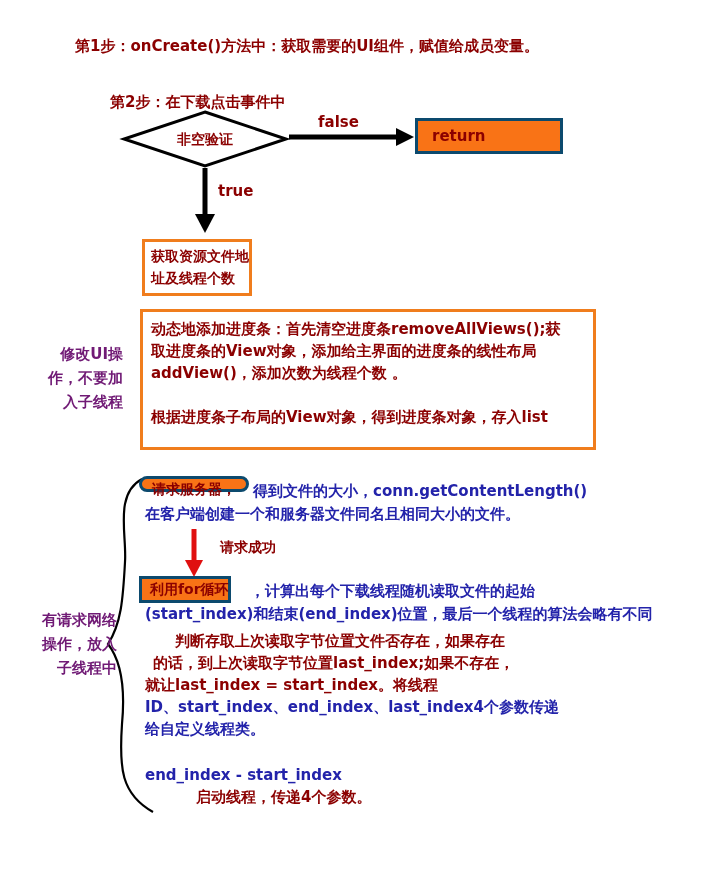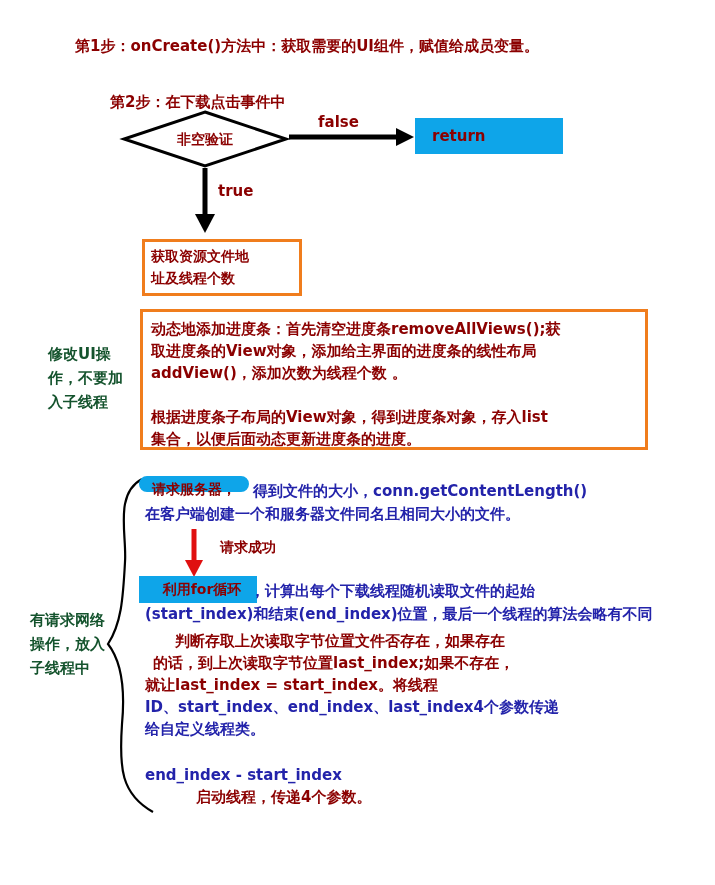--- a/index.html
+++ b/index.html
@@ -12,23 +12,23 @@
   #canvas{
     position:relative;width:715px;height:885px;background:#ffffff;overflow:hidden;
     font-family:"DejaVu Sans","Liberation Sans",sans-serif;
     font-weight:bold;
   }
   .abs{position:absolute;}
   .txt{font-size:15px;line-height:1.4;white-space:nowrap;}
   .dr{color:var(--dark-red,#8b0000);}
   .bl{color:var(--blue,#2323aa);}
   .obox{border:3px solid var(--orange,#f07d1d);background:#fff;box-sizing:border-box;}
-  .bbox{border:3px solid #0ea5e9;background:#0ea5e9;box-sizing:border-box;}
+  .bbox{border:3px solid #0c4a6e;background:#f97316;box-sizing:border-box;}
   .pline{min-height:22px;line-height:22px;font-size:15px;white-space:nowrap;}
-  .note{font-size:15px;line-height:24px;color:#14532d;text-align:left;white-space:nowrap;}
+  .note{font-size:15px;line-height:24px;color:#701a75;text-align:right;white-space:nowrap;}
   svg{position:absolute;left:0;top:0;pointer-events:none;}
   .layer{z-index:1;}
 </style>
 </head>
 <body>
 
 <div id="canvas">
 
   <svg width="715" height="885" viewBox="0 0 715 885">
     <g>
@@ -55,61 +55,60 @@
   <div class="abs txt dr layer" style="left:75px;top:92px;margin-left:35px;">第2步：在下载点击事件中</div>
 
   <div class="abs txt dr layer" style="left:155px;top:130px;width:100px;text-align:center;font-size:14px;">非空验证</div>
   <div class="abs txt dr layer" style="left:318px;top:112px;">false</div>
   <div class="abs txt dr layer" style="left:218px;top:181px;">true</div>
 
   <div class="abs bbox layer" style="left:415px;top:118px;width:148px;height:36px;">
     <div class="txt dr" style="padding-left:14px;line-height:30px;">return</div>
   </div>
 
-  <div class="abs obox layer" style="left:142px;top:239px;width:160px;height:57px;padding:3px 6px;">
+  <div class="abs obox layer" style="left:142px;top:239px;width:110px;height:57px;padding:3px 6px;">
     <div class="dr" style="font-size:14px;line-height:22px;white-space:nowrap;">获取资源文件地</div>
     <div class="dr" style="font-size:14px;line-height:22px;white-space:nowrap;">址及线程个数</div>
   </div>
 
   <div class="abs note layer" style="left:48px;top:342px;">
     <div>修改UI操</div>
     <div>作，不要加</div>
     <div>入子线程</div>
   </div>
 
-  <div class="abs obox layer" style="left:140px;top:309px;width:508px;height:141px;padding:6px 8px;">
+  <div class="abs obox layer" style="left:140px;top:309px;width:456px;height:141px;padding:6px 8px;">
     <div class="pline dr">动态地添加进度条：首先清空进度条removeAllViews();获</div>
     <div class="pline dr">取进度条的View对象，添加给主界面的进度条的线性布局</div>
     <div class="pline dr">addView()，添加次数为线程个数 。</div>
     <div class="pline dr"></div>
     <div class="pline dr">根据进度条子布局的View对象，得到进度条对象，存入list</div>
-    <div class="pline dr">集合，以便后面动态更新进度条的进度。</div>
   </div>
 
   <div class="abs bbox layer" style="left:139px;top:476px;width:110px;height:16px;border-radius:11px;">
     <div class="dr" style="font-size:14px;line-height:21px;text-align:center;white-space:nowrap;">请求服务器，</div>
   </div>
   <div class="abs txt bl layer" style="left:253px;top:481px;">得到文件的大小，conn.getContentLength()</div>
   <div class="abs txt bl layer" style="left:145px;top:504px;">在客户端创建一个和服务器文件同名且相同大小的文件。</div>
 
   <div class="abs dr layer" style="left:220px;top:539px;font-size:14px;white-space:nowrap;">请求成功</div>
 
-  <div class="abs bbox layer" style="left:139px;top:576px;width:118px;height:27px;padding-left:8px;">
+  <div class="abs bbox layer" style="left:139px;top:576px;width:92px;height:27px;padding-left:8px;">
     <div class="dr" style="font-size:14px;line-height:21px;text-align:center;white-space:nowrap;">利用for循环</div>
   </div>
   <div class="abs txt bl layer" style="left:250px;top:581px;">，计算出每个下载线程随机读取文件的起始</div>
 
   <div class="abs txt bl layer" style="left:145px;top:604px;">(start_index)和结束(end_index)位置，最后一个线程的算法会略有不同</div>
   <div class="abs txt dr layer" style="left:175px;top:631px;">判断存取上次读取字节位置文件否存在，如果存在</div>
   <div class="abs txt dr layer" style="left:145px;top:653px;padding-left:8px;">的话，到上次读取字节位置last_index;如果不存在，</div>
   <div class="abs txt dr layer" style="left:145px;top:675px;">就让last_index = start_index。将线程</div>
   <div class="abs txt bl layer" style="left:145px;top:697px;">ID、start_index、end_index、last_index4个参数传递</div>
   <div class="abs txt bl layer" style="left:145px;top:719px;">给自定义线程类。</div>
   <div class="abs txt bl layer" style="left:145px;top:765px;">end_index - start_index</div>
   <div class="abs txt dr layer" style="left:196px;top:787px;">启动线程，传递4个参数。</div>
 
-  <div class="abs note layer" style="left:30px;top:608px;">
+  <div class="abs note layer" style="left:42px;top:608px;">
     <div>有请求网络</div>
     <div>操作，放入</div>
     <div>子线程中</div>
   </div>
 
 </div>
 
 </body></html>

